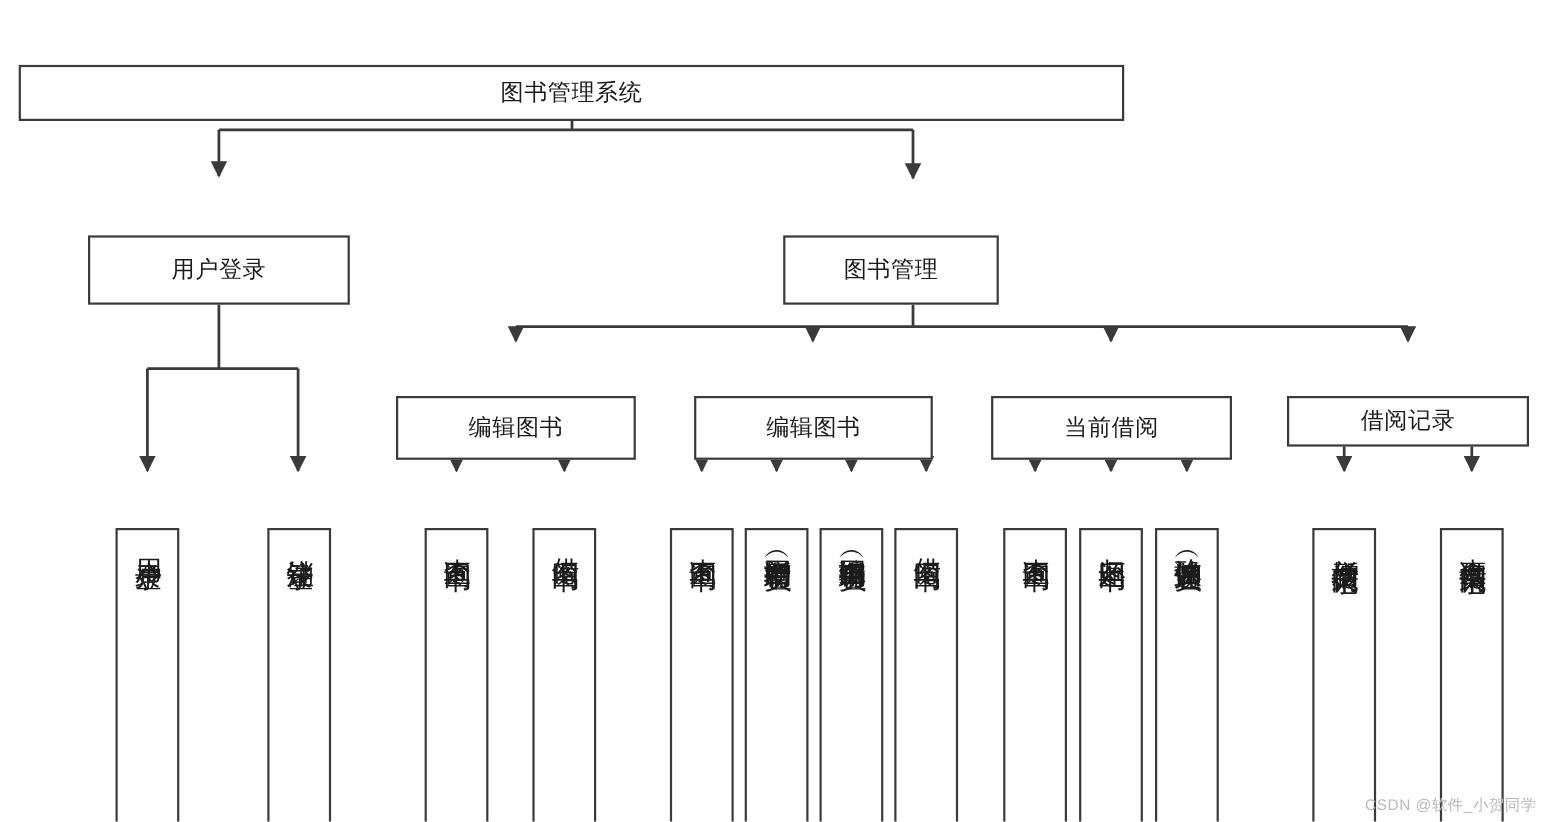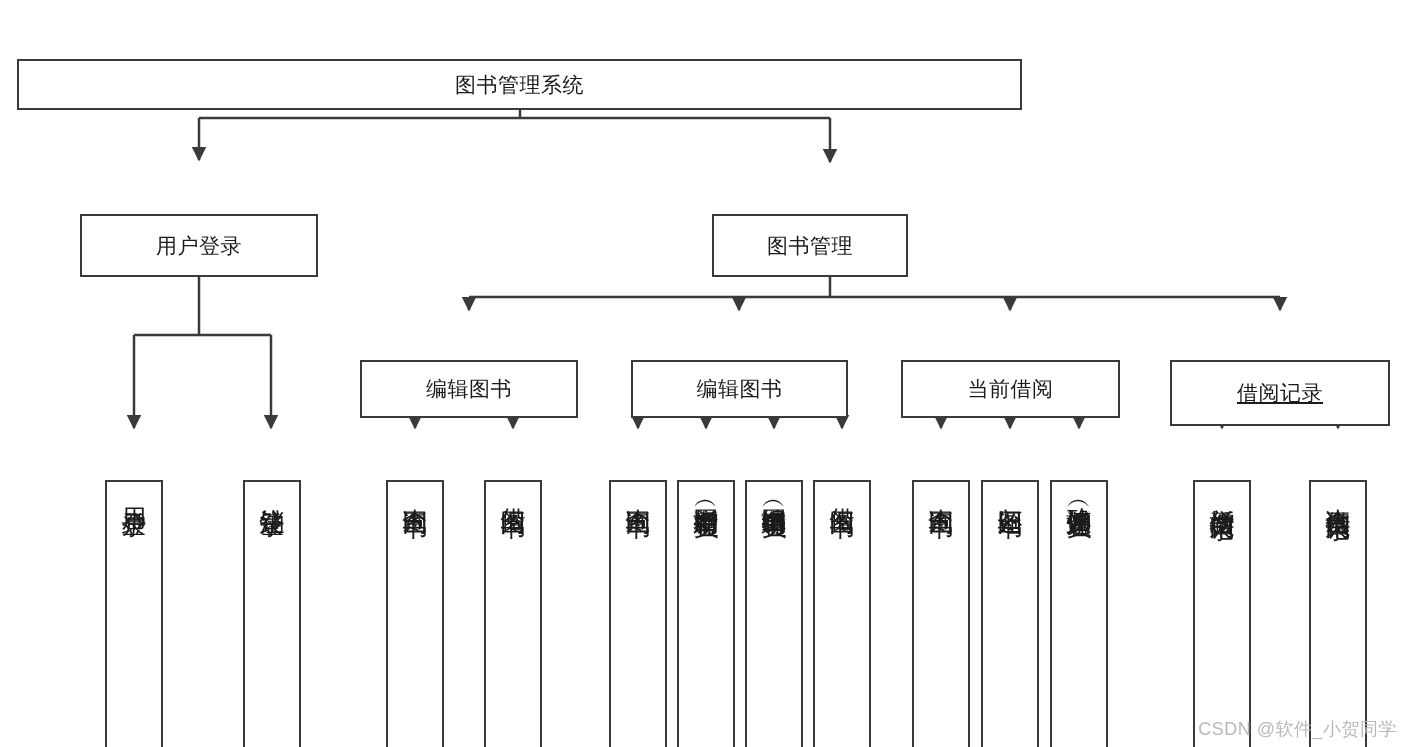--- a/index.html
+++ b/index.html
@@ -59,21 +59,21 @@
     white-space: nowrap;
   }
   .node.vert.tall .label {
     font-size: 25px;
     letter-spacing: 1px;
   }
   .watermark {
     position: absolute;
     right: 8px;
     bottom: 6px;
-    font-size: 18px;
+    font-size: 14px;
     color: #b9b9b9;
     letter-spacing: 0.5px;
     white-space: nowrap;
     user-select: none;
   }
 </style>
 </head>
 <body>
 
 <div id="canvas">
@@ -141,21 +141,21 @@
 
   <div class="node horiz" style="left:360px; top:316px; width:218px; height:58px;">
     <span class="label">编辑图书</span>
   </div>
   <div class="node horiz" style="left:631px; top:316px; width:217px; height:58px;">
     <span class="label">编辑图书</span>
   </div>
   <div class="node horiz" style="left:901px; top:316px; width:219px; height:58px;justify-content:center;">
     <span class="label">当前借阅</span>
   </div>
-  <div class="node horiz" style="left:1170px; top:316px; width:220px; height:66px;text-decoration:underline;">
+  <div class="node horiz" style="left:1170px; top:316px; width:220px; height:46px;">
     <span class="label">借阅记录</span>
   </div>
 
   <div class="node vert" style="left:105px; top:436px; width:58px; height:297px;">
     <span class="label">用户登录</span>
   </div>
   <div class="node vert" style="left:243px; top:436px; width:58px; height:297px;">
     <span class="label">注销登录</span>
   </div>
 

